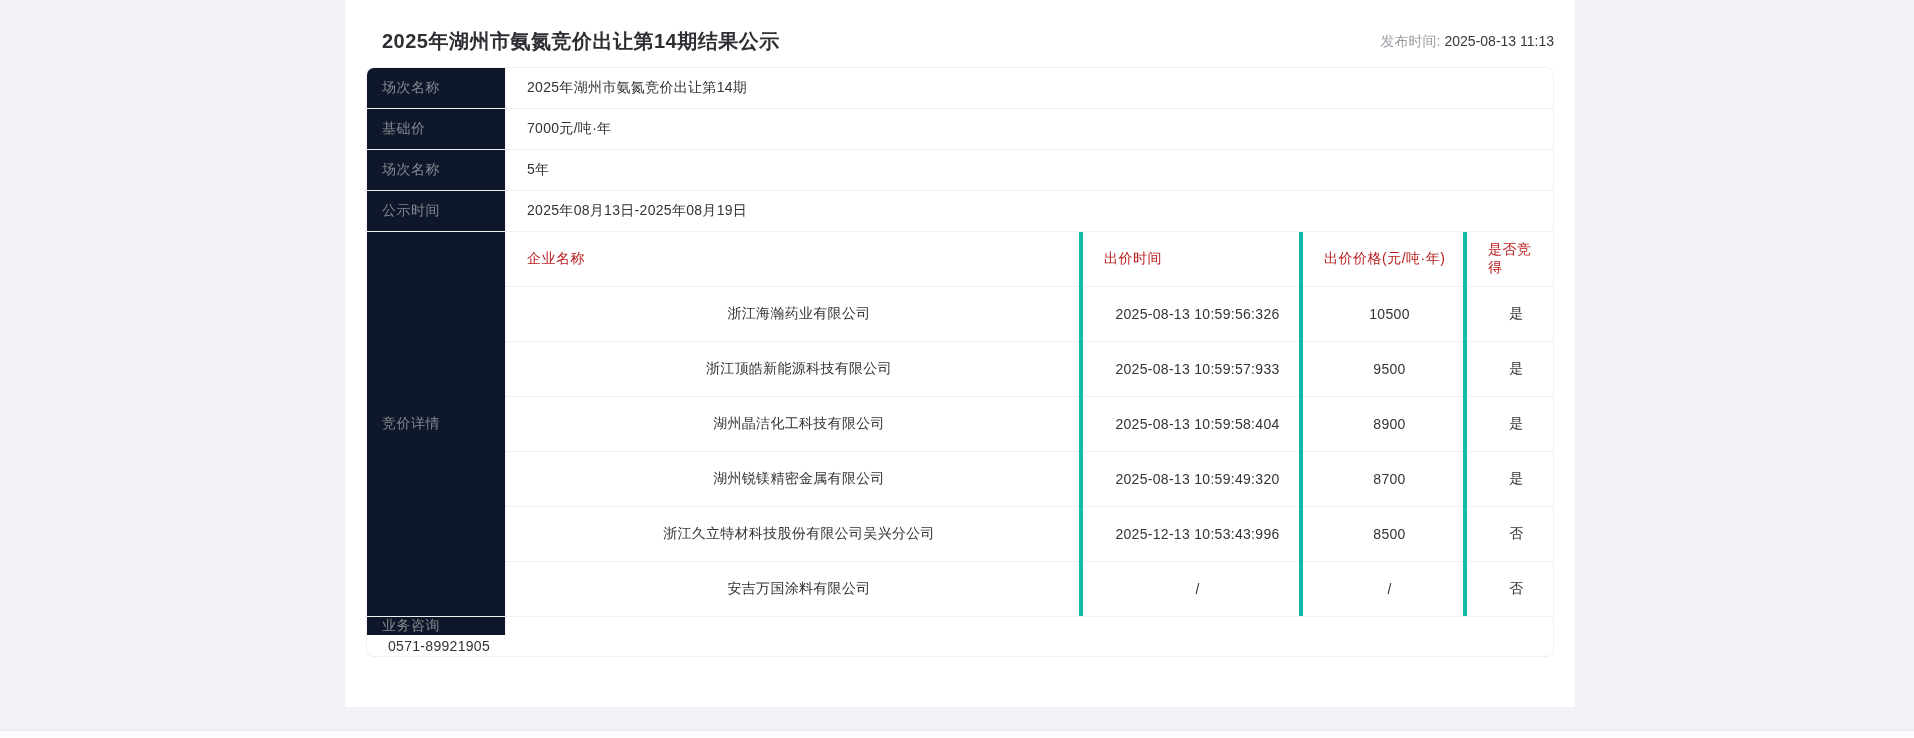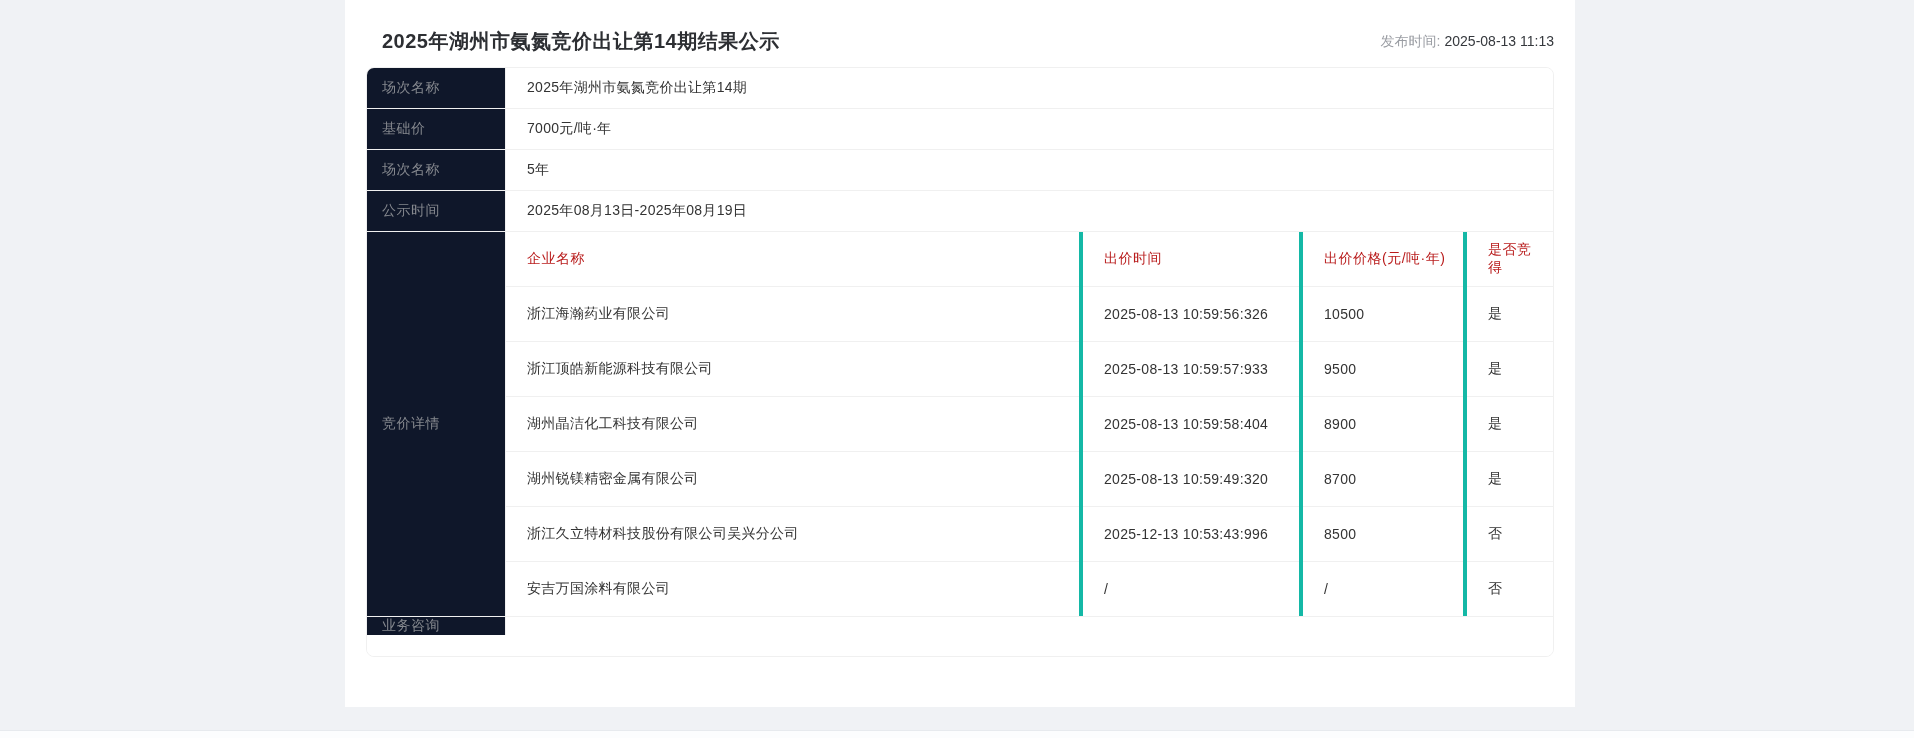--- a/index.html
+++ b/index.html
@@ -44,21 +44,21 @@
   .row-contact{height:39px;}
   .row-bids .desc-value{padding:0;display:block;}
   table.bid-table{
     width:100%;border-collapse:collapse;table-layout:fixed;font-size:14px;
   }
   table.bid-table th{
     height:54px;font-weight:400;color:#b91c1c;text-align:left;
     padding:0 8px 0 21px;letter-spacing:.5px;
   }
   table.bid-table td{
-    height:54px;color:#333;text-align:left;padding:0 8px 0 21px;
+    height:54px;color:#333;text-align:center;padding:0 8px 0 21px;
     border-top:1px solid #f0f0f0;letter-spacing:.3px;
   }
   table.bid-table th+th, table.bid-table td+td{border-left:4px solid #14b8a6;}
   .footer-divider{
     position:absolute;left:0;top:730px;width:1914px;height:8px;
     background:#fcfdfe;border-top:1px solid #e7eaee;
   }
 </style>
 </head>
 <body>
@@ -150,18 +150,19 @@
               <td>/</td>
               <td>否</td>
             </tr>
           </tbody>
         </table>
       </div>
     </div>
 
     <div class="desc-row row-contact">
       <div class="desc-label">业务咨询</div>
+      <div class="desc-value">0571-89921905</div>
     </div>
 
   </div>
 </div>
 
 <div class="footer-divider"></div>
 
 </body></html>

